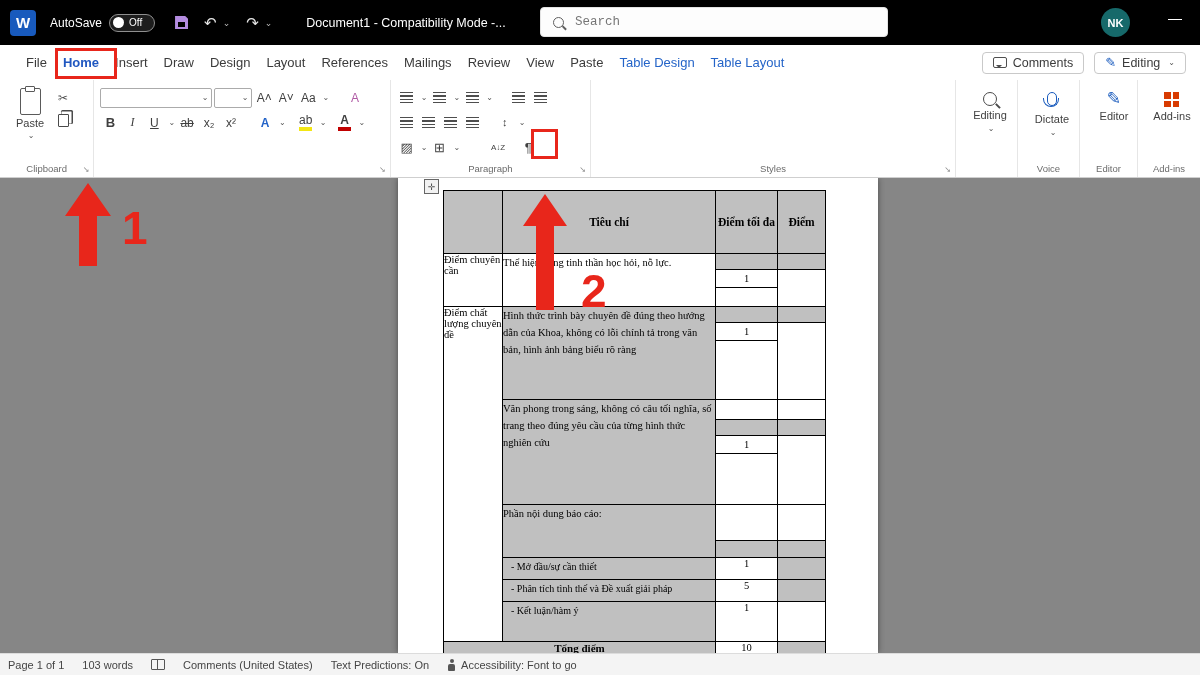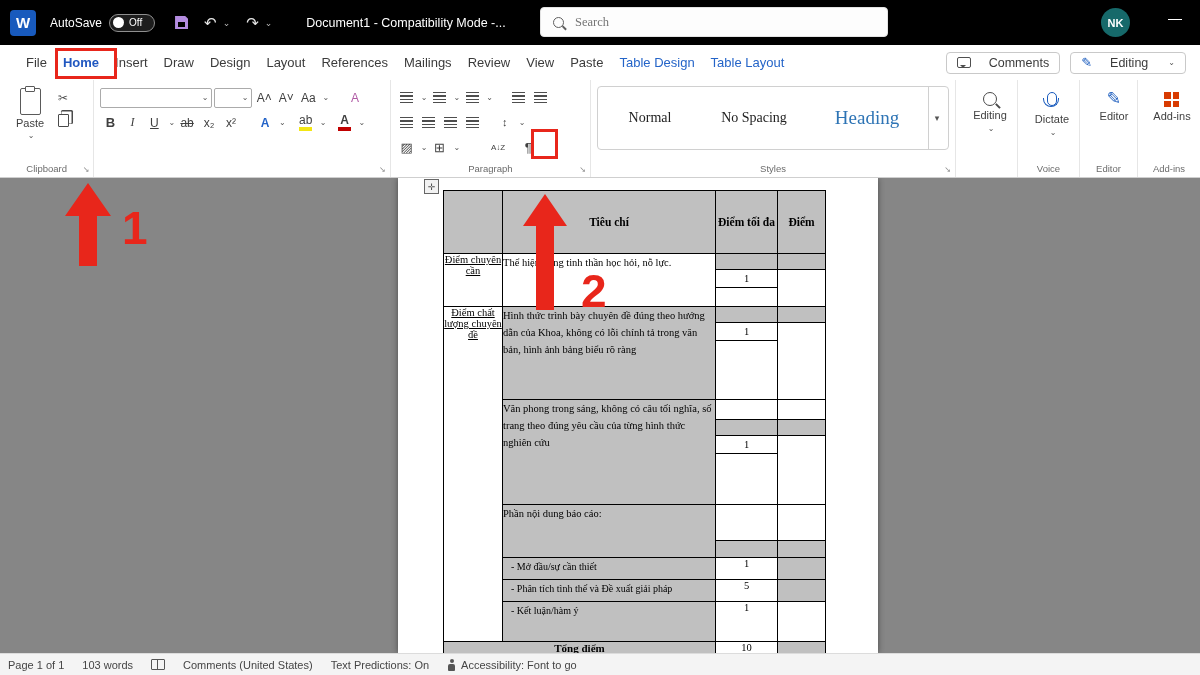--- a/index.html
+++ b/index.html
@@ -16,33 +16,33 @@
   .knob{width:11px;height:11px;border-radius:50%;background:#fff;}
   .ic-save{width:13px;height:13px;background:#b48ce0;margin-left:20px;clip-path:polygon(0 0,78% 0,100% 22%,100% 100%,0 100%);position:relative;}
   .ic-save::after{content:"";position:absolute;left:3px;bottom:2px;width:7px;height:5px;background:#000;}
   .tb-glyph{margin-left:16px;font-size:15px;color:#e6e6e6;line-height:1;}
   .tb-chev{margin-left:6px;font-size:9px;color:#bdbdbd;}
   .doc-title{margin-left:34px;font-size:12.5px;color:#fff;white-space:nowrap;}
   .search{position:absolute;left:540px;top:7px;width:348px;height:30px;background:#fdfdfd;border:1px solid #e3e3e3;border-radius:4px;
           display:flex;align-items:center;padding:0 12px;gap:9px;box-sizing:border-box;}
   .ic-search{width:9px;height:9px;border:1.5px solid #5f5f5f;border-radius:50%;position:relative;flex:none;}
   .ic-search::after{content:"";position:absolute;width:5px;height:1.5px;background:#5f5f5f;transform:rotate(45deg);right:-4px;bottom:-2px;}
-  .search input{border:none;outline:none;background:transparent;font-size:12.5px;color:#3b82f6;width:100%;font-family:Liberation Serif, serif;}
+  .search input{border:none;outline:none;background:transparent;font-size:12.5px;color:#3b82f6;width:100%;font-family:Liberation Mono, monospace;}
   .avatar{position:absolute;right:70px;top:8px;width:29px;height:29px;border-radius:50%;background:#16696a;color:#fff;
           display:flex;align-items:center;justify-content:center;font-size:11px;font-weight:bold;}
   .min-btn{position:absolute;right:18px;top:10px;color:#fff;font-size:14px;}
 
   
   .tabrow{position:absolute;top:45px;left:0;right:0;height:35px;background:#fff;display:flex;align-items:center;
           padding-left:18px;font-size:13px;color:#3b3b3b;box-sizing:border-box;}
   .tab{padding:0 8px;height:100%;display:flex;align-items:center;white-space:nowrap;}
   .tab.active{color:#2057c0;font-weight:bold;}
   .tab.ctx{color:#2464c8;}
   .tabrow-right{margin-left:auto;display:flex;gap:10px;margin-right:14px;align-items:center;}
-  .btn-outline{display:flex;align-items:center;gap:18px;border:1px solid #c9c9c9;border-radius:4px;padding:3px 10px;font-size:12.5px;background:#fff;}
+  .btn-outline{display:flex;align-items:center;gap:6px;border:1px solid #c9c9c9;border-radius:4px;padding:3px 10px;font-size:12.5px;background:#fff;}
   .ic-bubble{width:12px;height:9px;border:1.4px solid #4f4f4f;border-radius:2px;position:relative;}
   .ic-bubble::after{content:"";position:absolute;left:2px;bottom:-4px;border:3px solid transparent;border-top-color:#4f4f4f;}
   .ic-pencil{color:#185abd;font-size:13px;line-height:1;}
   .chev{font-size:8px;color:#555;margin-left:2px;}
 
   
   .ribbon{position:absolute;top:80px;left:0;right:0;height:98px;background:#fff;border-bottom:1px solid #cfcfcf;display:flex;box-sizing:border-box;}
   .group{position:relative;height:100%;border-right:1px solid #e6e6e6;box-sizing:border-box;padding:5px 6px 18px;}
   .glabel{position:absolute;bottom:3px;left:0;right:0;text-align:center;font-size:9.5px;color:#6b6b6b;}
   .launcher{position:absolute;bottom:3px;right:4px;font-size:8px;color:#8a8a8a;}
@@ -86,21 +86,21 @@
   .page{position:absolute;left:398px;top:0;width:480px;height:100%;background:#fff;box-shadow:0 0 6px rgba(0,0,0,.45);}
   .thandle{position:absolute;left:26px;top:1px;width:13px;height:13px;border:1px solid #666;background:#f2f2f2;
            display:flex;align-items:center;justify-content:center;font-size:9px;color:#555;}
   table.grading{border-collapse:collapse;margin:12px 0 0 45px;width:382px;table-layout:fixed;
                 font-family:"Liberation Serif","DejaVu Serif",serif;color:#000;}
   .grading td,.grading th{border:1px solid #000;padding:0;vertical-align:top;overflow:hidden;}
   .grading .gray{background:#c0c0c0;}
   .cA{width:59px;} .cB{width:213px;} .cC{width:62px;} .cD{width:48px;}
   .hd th{height:62px;font-size:11.5px;font-weight:bold;text-align:center;vertical-align:middle;background:#c0c0c0;padding:0 2px;}
   .crit{font-size:10.5px;line-height:17px;padding:3px 8px;text-align:left;}
-  .lbl{font-size:10.5px;text-align:center;vertical-align:middle;padding:2px;text-decoration:underline;}
+  .lbl{font-size:10.5px;vertical-align:middle;padding:2px;}
   .stack{display:flex;flex-direction:column;}
   .h52{height:52px;} .h92{height:92px;} .h104{height:104px;} .h52b{height:52px;}
   .sg{border-bottom:1px solid #000;box-sizing:border-box;}
   .sg.g{background:#c0c0c0;height:16px;}
   .sg.num{height:18px;display:flex;align-items:center;justify-content:center;font-size:10.5px;}
   .sg.fill{flex:1;border-bottom:none;}
   .sg.fillB{flex:1;border-bottom:1px solid #000;}
   .sg.gEnd{background:#c0c0c0;height:16px;border-bottom:none;}
   .r19 td{height:19px;}
   .r19 .crit,.r37 .crit{padding:1px 8px;line-height:16px;font-size:10px;}
@@ -291,26 +291,20 @@
         <span class="rbtn glyph13">⊞</span>
         <span class="chev">⌄</span>
         <span class="rbtn tiny" style="margin-left:26px;">A↓Z</span>
         <span class="rbtn glyph13" style="margin-left:8px;">¶</span>
       </div>
       <div class="glabel">Paragraph</div>
       <span class="launcher">↘</span>
     </div>
 
     <div class="group" style="width:372px;">
-      <div class="stylebox">
-        <span class="style-item">Normal</span>
-        <span class="style-item">No Spacing</span>
-        <span class="style-item heading">Heading</span>
-        <span class="style-more">▾</span>
-      </div>
       <div class="glabel">Styles</div>
       <span class="launcher">↘</span>
     </div>
 
     <div class="group" style="width:62px;">
       <div class="bigbtn">
         <span class="ic-search-lg"></span>
         <span>Editing</span>
         <span class="chev">⌄</span>
       </div>

